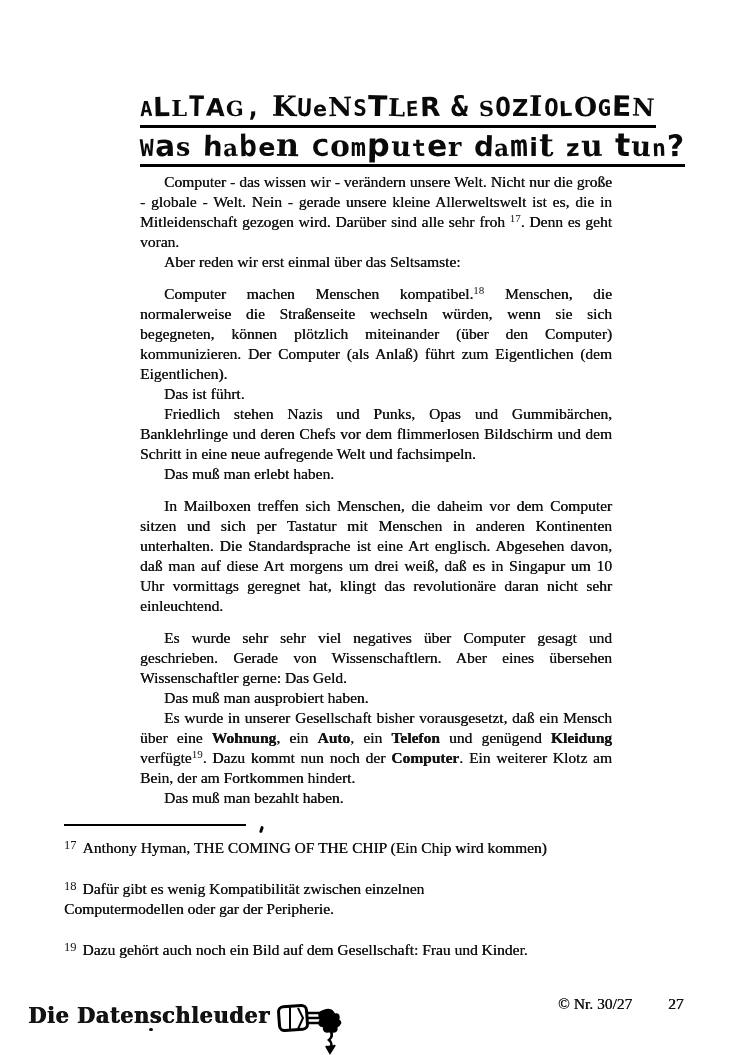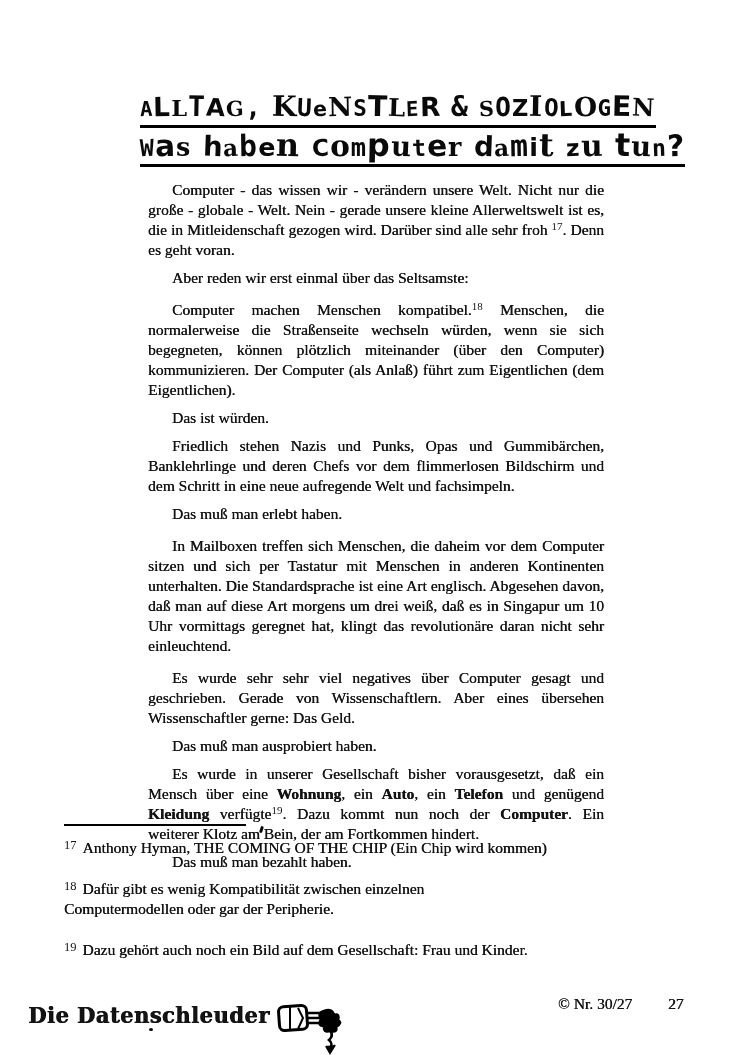--- a/index.html
+++ b/index.html
@@ -33,21 +33,21 @@
   .hl-2 { font-size: 27px; letter-spacing: 1px; }
 
   
   .body-text {
     position: absolute;
     left: 140px;
     top: 172px;
     width: 472px;
   }
   .para {
-    margin: 8px;
+    margin: 0;
     text-indent: 24px;
     text-align: justify;
     font-size: 15.5px;
     line-height: 20px;
     text-shadow: 0.3px 0 0 #141414;
   }
   .para.gap { margin-top: 12px; }
   .para sup {
     font-size: 11px;
     line-height: 0;
@@ -136,21 +136,21 @@
 
   <div class="headline">
     <span class="headline-line hl-1" id="hl1"><span style="display: inline-block; font-family: &quot;DejaVu Sans Mono&quot;, monospace; font-size: 86%; transform: translateY(-2px) rotate(-2.2deg);">A</span><span style="display: inline-block; font-family: &quot;DejaVu Sans&quot;, sans-serif; font-size: 110%; transform: translateY(-2px) rotate(-1.1deg);">L</span><span style="display: inline-block; font-family: &quot;DejaVu Serif&quot;, serif; font-size: 94%; transform: translateY(-2px) rotate(0deg);">L</span><span style="display: inline-block; font-family: &quot;DejaVu Sans Mono&quot;, monospace; font-size: 118%; transform: translateY(-2px) rotate(1.1deg);">T</span><span style="display: inline-block; font-family: &quot;DejaVu Sans&quot;, sans-serif; font-size: 102%; transform: translateY(-2px) rotate(2.2deg);">A</span><span style="display: inline-block; font-family: &quot;DejaVu Serif&quot;, serif; font-size: 86%; transform: translateY(-2px) rotate(-2.2deg);">G</span><span style="display: inline-block; font-family: &quot;DejaVu Sans Mono&quot;, monospace; font-size: 110%; transform: translateY(-2px) rotate(-1.1deg);">,</span><span style="display: inline-block; width: 0.42em;"> </span><span style="display: inline-block; font-family: &quot;DejaVu Serif&quot;, serif; font-size: 118%; transform: translateY(-2px) rotate(1.1deg);">K</span><span style="display: inline-block; font-family: &quot;DejaVu Sans Mono&quot;, monospace; font-size: 102%; transform: translateY(-2px) rotate(2.2deg);">U</span><span style="display: inline-block; font-family: &quot;DejaVu Sans&quot;, sans-serif; font-size: 86%; transform: translateY(-2px) rotate(-2.2deg);">e</span><span style="display: inline-block; font-family: &quot;DejaVu Serif&quot;, serif; font-size: 110%; transform: translateY(-2px) rotate(-1.1deg);">N</span><span style="display: inline-block; font-family: &quot;DejaVu Sans Mono&quot;, monospace; font-size: 94%; transform: translateY(-2px) rotate(0deg);">S</span><span style="display: inline-block; font-family: &quot;DejaVu Sans&quot;, sans-serif; font-size: 118%; transform: translateY(-2px) rotate(1.1deg);">T</span><span style="display: inline-block; font-family: &quot;DejaVu Serif&quot;, serif; font-size: 102%; transform: translateY(-2px) rotate(2.2deg);">L</span><span style="display: inline-block; font-family: &quot;DejaVu Sans Mono&quot;, monospace; font-size: 86%; transform: translateY(-2px) rotate(-2.2deg);">E</span><span style="display: inline-block; font-family: &quot;DejaVu Sans&quot;, sans-serif; font-size: 110%; transform: translateY(-2px) rotate(-1.1deg);">R</span><span style="display: inline-block; width: 0.42em;"> </span><span style="display: inline-block; font-family: &quot;DejaVu Sans Mono&quot;, monospace; font-size: 118%; transform: translateY(-2px) rotate(1.1deg);">&amp;</span><span style="display: inline-block; width: 0.42em;"> </span><span style="display: inline-block; font-family: &quot;DejaVu Serif&quot;, serif; font-size: 86%; transform: translateY(-2px) rotate(-2.2deg);">S</span><span style="display: inline-block; font-family: &quot;DejaVu Sans Mono&quot;, monospace; font-size: 110%; transform: translateY(-2px) rotate(-1.1deg);">O</span><span style="display: inline-block; font-family: &quot;DejaVu Sans&quot;, sans-serif; font-size: 94%; transform: translateY(-2px) rotate(0deg);">Z</span><span style="display: inline-block; font-family: &quot;DejaVu Serif&quot;, serif; font-size: 118%; transform: translateY(-2px) rotate(1.1deg);">I</span><span style="display: inline-block; font-family: &quot;DejaVu Sans Mono&quot;, monospace; font-size: 102%; transform: translateY(-2px) rotate(2.2deg);">O</span><span style="display: inline-block; font-family: &quot;DejaVu Sans&quot;, sans-serif; font-size: 86%; transform: translateY(-2px) rotate(-2.2deg);">L</span><span style="display: inline-block; font-family: &quot;DejaVu Serif&quot;, serif; font-size: 110%; transform: translateY(-2px) rotate(-1.1deg);">O</span><span style="display: inline-block; font-family: &quot;DejaVu Sans Mono&quot;, monospace; font-size: 94%; transform: translateY(-2px) rotate(0deg);">G</span><span style="display: inline-block; font-family: &quot;DejaVu Sans&quot;, sans-serif; font-size: 118%; transform: translateY(-2px) rotate(1.1deg);">E</span><span style="display: inline-block; font-family: &quot;DejaVu Serif&quot;, serif; font-size: 102%; transform: translateY(-2px) rotate(2.2deg);">N</span></span><br>
     <span class="headline-line hl-2" id="hl2"><span style="display: inline-block; font-family: &quot;DejaVu Sans Mono&quot;, monospace; font-size: 86%; transform: translateY(-2px) rotate(-2.2deg);">W</span><span style="display: inline-block; font-family: &quot;DejaVu Sans&quot;, sans-serif; font-size: 110%; transform: translateY(-2px) rotate(-1.1deg);">a</span><span style="display: inline-block; font-family: &quot;DejaVu Serif&quot;, serif; font-size: 94%; transform: translateY(-2px) rotate(0deg);">s</span><span style="display: inline-block; width: 0.42em;"> </span><span style="display: inline-block; font-family: &quot;DejaVu Sans&quot;, sans-serif; font-size: 102%; transform: translateY(-2px) rotate(2.2deg);">h</span><span style="display: inline-block; font-family: &quot;DejaVu Serif&quot;, serif; font-size: 86%; transform: translateY(-2px) rotate(-2.2deg);">a</span><span style="display: inline-block; font-family: &quot;DejaVu Sans Mono&quot;, monospace; font-size: 110%; transform: translateY(-2px) rotate(-1.1deg);">b</span><span style="display: inline-block; font-family: &quot;DejaVu Sans&quot;, sans-serif; font-size: 94%; transform: translateY(-2px) rotate(0deg);">e</span><span style="display: inline-block; font-family: &quot;DejaVu Serif&quot;, serif; font-size: 118%; transform: translateY(-2px) rotate(1.1deg);">n</span><span style="display: inline-block; width: 0.42em;"> </span><span style="display: inline-block; font-family: &quot;DejaVu Sans&quot;, sans-serif; font-size: 86%; transform: translateY(-2px) rotate(-2.2deg);">C</span><span style="display: inline-block; font-family: &quot;DejaVu Serif&quot;, serif; font-size: 110%; transform: translateY(-2px) rotate(-1.1deg);">o</span><span style="display: inline-block; font-family: &quot;DejaVu Sans Mono&quot;, monospace; font-size: 94%; transform: translateY(-2px) rotate(0deg);">m</span><span style="display: inline-block; font-family: &quot;DejaVu Sans&quot;, sans-serif; font-size: 118%; transform: translateY(-2px) rotate(1.1deg);">p</span><span style="display: inline-block; font-family: &quot;DejaVu Serif&quot;, serif; font-size: 102%; transform: translateY(-2px) rotate(2.2deg);">u</span><span style="display: inline-block; font-family: &quot;DejaVu Sans Mono&quot;, monospace; font-size: 86%; transform: translateY(-2px) rotate(-2.2deg);">t</span><span style="display: inline-block; font-family: &quot;DejaVu Sans&quot;, sans-serif; font-size: 110%; transform: translateY(-2px) rotate(-1.1deg);">e</span><span style="display: inline-block; font-family: &quot;DejaVu Serif&quot;, serif; font-size: 94%; transform: translateY(-2px) rotate(0deg);">r</span><span style="display: inline-block; width: 0.42em;"> </span><span style="display: inline-block; font-family: &quot;DejaVu Sans&quot;, sans-serif; font-size: 102%; transform: translateY(-2px) rotate(2.2deg);">d</span><span style="display: inline-block; font-family: &quot;DejaVu Serif&quot;, serif; font-size: 86%; transform: translateY(-2px) rotate(-2.2deg);">a</span><span style="display: inline-block; font-family: &quot;DejaVu Sans Mono&quot;, monospace; font-size: 110%; transform: translateY(-2px) rotate(-1.1deg);">m</span><span style="display: inline-block; font-family: &quot;DejaVu Sans&quot;, sans-serif; font-size: 94%; transform: translateY(-2px) rotate(0deg);">i</span><span style="display: inline-block; font-family: &quot;DejaVu Serif&quot;, serif; font-size: 118%; transform: translateY(-2px) rotate(1.1deg);">t</span><span style="display: inline-block; width: 0.42em;"> </span><span style="display: inline-block; font-family: &quot;DejaVu Sans&quot;, sans-serif; font-size: 86%; transform: translateY(-2px) rotate(-2.2deg);">z</span><span style="display: inline-block; font-family: &quot;DejaVu Serif&quot;, serif; font-size: 110%; transform: translateY(-2px) rotate(-1.1deg);">u</span><span style="display: inline-block; width: 0.42em;"> </span><span style="display: inline-block; font-family: &quot;DejaVu Sans&quot;, sans-serif; font-size: 118%; transform: translateY(-2px) rotate(1.1deg);">t</span><span style="display: inline-block; font-family: &quot;DejaVu Serif&quot;, serif; font-size: 102%; transform: translateY(-2px) rotate(2.2deg);">u</span><span style="display: inline-block; font-family: &quot;DejaVu Sans Mono&quot;, monospace; font-size: 86%; transform: translateY(-2px) rotate(-2.2deg);">n</span><span style="display: inline-block; font-family: &quot;DejaVu Sans&quot;, sans-serif; font-size: 110%; transform: translateY(-2px) rotate(-1.1deg);">?</span></span>
   </div>
 
   <div class="body-text" id="body-text">
       <p class="para"><span>Computer - das wissen wir - verändern unsere Welt. Nicht nur die große - globale - Welt. Nein - gerade unsere kleine Allerweltswelt ist es, die in Mitleidenschaft gezogen wird. Darüber sind alle sehr froh </span><sup>17</sup><span>. Denn es geht voran.</span></p>
       <p class="para"><span>Aber reden wir erst einmal über das Seltsamste:</span></p>
       <p class="para gap"><span>Computer machen Menschen kompatibel.</span><sup>18</sup><span>  Menschen, die normalerweise die Straßenseite wechseln würden, wenn sie sich begegneten, können plötzlich miteinander (über den Computer) kommunizieren. Der Computer (als Anlaß) führt zum Eigentlichen (dem Eigentlichen).</span></p>
-      <p class="para"><span>Das ist würden.</span></p>
+      <p class="para"><span>Das ist führt.</span></p>
       <p class="para"><span>Friedlich stehen Nazis und Punks, Opas und Gummibärchen, Banklehrlinge und deren Chefs vor dem flimmerlosen Bildschirm und dem Schritt in eine neue aufregende Welt und fachsimpeln.</span></p>
       <p class="para"><span>Das muß man erlebt haben.</span></p>
       <p class="para gap"><span>In Mailboxen treffen sich Menschen, die daheim vor dem Computer sitzen und sich per Tastatur mit Menschen in anderen Kontinenten unterhalten. Die Standardsprache ist eine Art englisch. Abgesehen davon, daß man auf diese Art morgens um drei weiß, daß es in Singapur um 10 Uhr vormittags geregnet hat, klingt das revolutionäre daran nicht sehr einleuchtend.</span></p>
       <p class="para gap"><span>Es wurde sehr sehr viel negatives über Computer gesagt und geschrieben. Gerade von Wissenschaftlern. Aber eines übersehen Wissenschaftler gerne: Das Geld.</span></p>
       <p class="para"><span>Das muß man ausprobiert haben.</span></p>
       <p class="para"><span>Es wurde in unserer Gesellschaft bisher vorausgesetzt, daß ein Mensch über eine </span><b>Wohnung</b><span>, ein </span><b>Auto</b><span>, ein </span><b>Telefon</b><span> und genügend </span><b>Kleidung</b><span> verfügte</span><sup>19</sup><span>. Dazu kommt nun noch der </span><b>Computer</b><span>. Ein weiterer Klotz am Bein, der am Fortkommen hindert.</span></p>
       <p class="para"><span>Das muß man bezahlt haben.</span></p>
     </div>
 
   <div class="footnotes">

